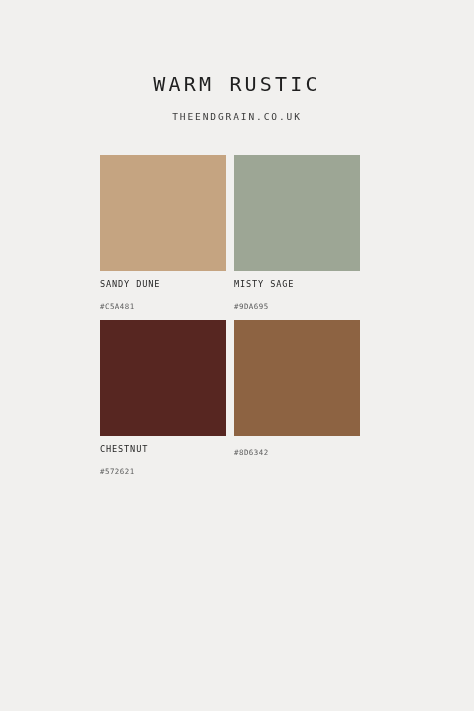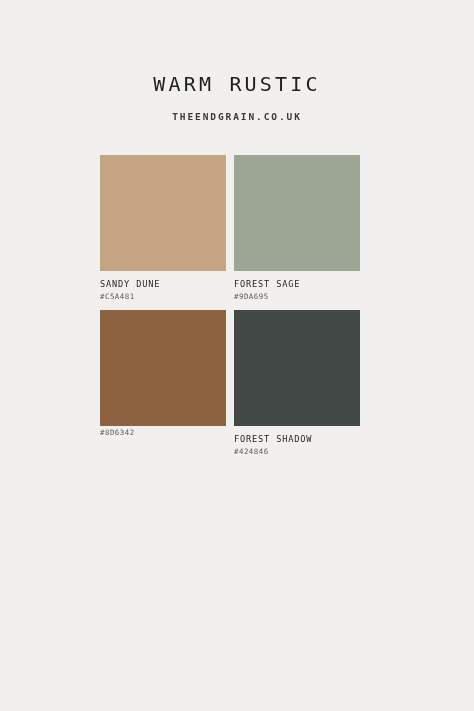--- a/index.html
+++ b/index.html
@@ -33,21 +33,21 @@
     font-weight: 400;
     letter-spacing: 3.2px;
     color: #1f1f1f;
     margin: 0;
     line-height: 24px;
     white-space: nowrap;
   }
   .subtitle {
     font-family: "DejaVu Sans Mono", "Liberation Mono", monospace;
     font-size: 9.5px;
-    font-weight: 700;
+    font-weight: 400;
     letter-spacing: 1.9px;
     color: #3a3a3a;
     margin: 11px;
     margin-top: 15px;
     line-height: 12px;
     white-space: nowrap;
   }
   .grid {
     position: absolute;
     top: 155px;
@@ -74,21 +74,21 @@
     color: #262626;
     margin-top: 8px;
     line-height: 11px;
     white-space: nowrap;
   }
   .swatch-hex {
     font-family: "DejaVu Sans Mono", "Liberation Mono", monospace;
     font-size: 7.4px;
     letter-spacing: 0.5px;
     color: #5a5a5a;
-    margin-top: 2px;
+    margin-top: 12px;
     line-height: 10px;
     white-space: nowrap;
   }
 </style>
 </head>
 <body style="background-color: rgb(241, 240, 238);">
 
 <div class="poster">
 
   <div class="header">
@@ -100,30 +100,30 @@
 
     <div class="swatch-cell">
       <div class="swatch-chip" style="background-color: rgb(197, 164, 129);"></div>
       <div class="swatch-name">SANDY DUNE</div>
       <div class="swatch-hex">#C5A481</div>
     </div>
 
 
     <div class="swatch-cell">
       <div class="swatch-chip" style="background-color: rgb(157, 166, 149);"></div>
-      <div class="swatch-name">FOREST SAGE</div>
+      <div class="swatch-name">MISTY SAGE</div>
       <div class="swatch-hex">#9DA695</div>
     </div>
 
+    <div class="swatch-cell">
+      <div class="swatch-chip" style="background-color: rgb(87, 38, 33);"></div>
+      <div class="swatch-name">CHESTNUT</div>
+      <div class="swatch-hex">#572621</div>
+    </div>
 
     <div class="swatch-cell">
       <div class="swatch-chip" style="background-color: rgb(141, 99, 66);"></div>
       <div class="swatch-hex">#8D6342</div>
     </div>
 
-    <div class="swatch-cell">
-      <div class="swatch-chip" style="background-color: rgb(66, 72, 70);"></div>
-      <div class="swatch-name">FOREST SHADOW</div>
-      <div class="swatch-hex">#424846</div>
-    </div>
 
   </div>
 </div>
 
 </body></html>

